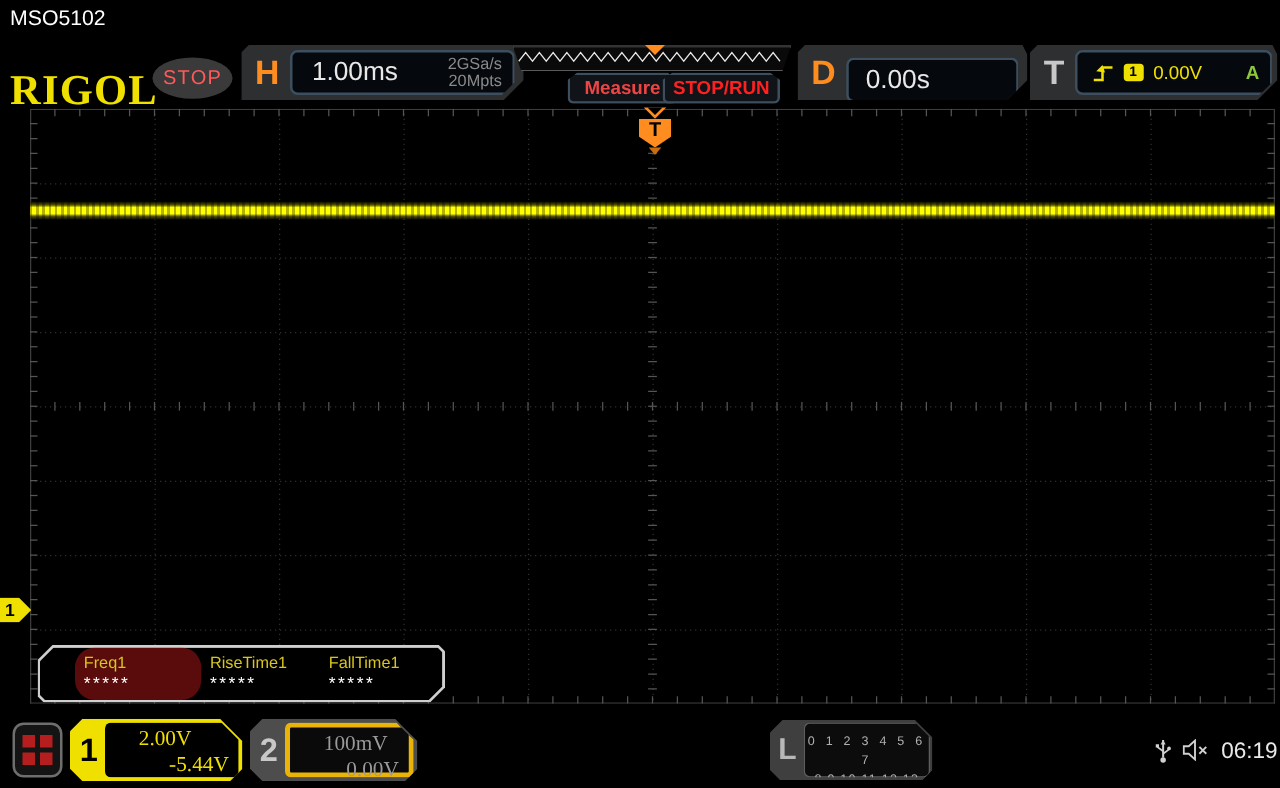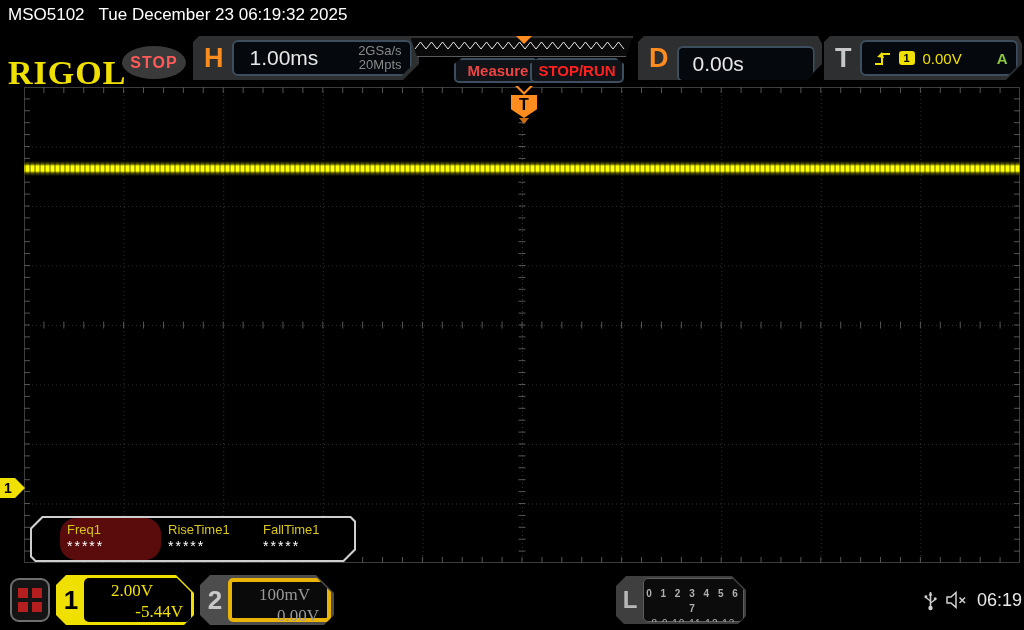--- a/index.html
+++ b/index.html
@@ -10,21 +10,21 @@
 
   
   #topbar { left:0; top:0; width:1024px; height:30px; color:#fff; font-size:17px;
             display:flex; align-items:center; gap:14px; padding-left:8px; }
 
   
   #brand { left:8px; top:40px; color:#f0e000; font-family:"Liberation Serif", serif;
            font-weight:bold; font-size:34px; letter-spacing:1px; font-stretch:condensed;margin-top:14px; }
   #runpill { left:122px; top:46px; width:64px; height:33px; background:#3a3a3a;
              border-radius:50%; display:flex; align-items:center; justify-content:center;
-             color:#ff5a5a; font-weight:bold; font-size:16px; letter-spacing:1px; }
+             color:#ff5a5a; font-weight:normal; font-size:16px; letter-spacing:1px; }
 
   .hdrblock { background:#2d2f31; height:44px; top:36px;
               clip-path:polygon(6px 0, calc(100% - 4px) 0, 100% 8px, 100% calc(100% - 16px), calc(100% - 16px) 100%, 0 100%, 0 6px);
               display:flex; align-items:center; }
   .hdrletter { font-size:27px; font-weight:bold; color:#ff8c1e; padding:0 8px 0 11px; }
   .hdrinner { background:#05080c; border:2px solid #3d4f5e; border-radius:6px;
               height:36px; display:flex; align-items:center;
               clip-path:polygon(0 0, 100% 0, 100% calc(100% - 10px), calc(100% - 10px) 100%, 0 100%); }
   #hblock { left:193px; width:226px; }
   #hblock .hdrinner { width:180px; }
@@ -127,35 +127,34 @@
 
   #lblock { left:616px; top:576px; width:130px; height:48px; background:#3f3f3f; cursor:pointer;
     clip-path:polygon(0 10px,10px 0,calc(100% - 14px) 0,100% 14px,100% calc(100% - 8px),
                       calc(100% - 8px) 100%,8px 100%,0 calc(100% - 8px)); }
   #lblock .lnum { position:absolute; left:0; top:0; width:28px; height:48px; color:#b8b8b8;
                   font-weight:bold; font-size:24px; display:flex; align-items:center; justify-content:center; }
   #linner { position:absolute; left:27px; top:2px; bottom:2px; right:2px; background:#0c0c0c;
             border:1px solid #5e5e5e; border-radius:5px;
             clip-path:polygon(0 0, calc(100% - 12px) 0, 100% 12px, 100% 100%, 0 100%);
             color:#b0b0b0; font-size:10px; text-align:center; padding-top:7px; line-height:15px; }
-  #linner .lr1 { letter-spacing:3px;font-weight:bold; }
+  #linner .lr1 { letter-spacing:3px; }
   #linner .lr2 { letter-spacing:1px; }
 
   #statusicons { left:924px; top:584px; width:100px; height:32px; display:flex;
                  align-items:center; gap:9px; color:#d0d0d0; }
   #clock { color:#e8e8e8; font-size:18px; }
 </style>
 </head>
 <body>
 
 <div id="stage">
 
   <div id="topbar" class="abs">
     <span>MSO5102</span>
-    <span>Tue December 23 06:19:32 2025</span>
   </div>
 
   <div id="brand" class="abs">RIGOL</div>
   <div id="runpill" class="abs">
     <span>STOP</span>
   </div>
 
   <div id="hblock" class="abs hdrblock">
     <span class="hdrletter">H</span>
     <div class="hdrinner">

